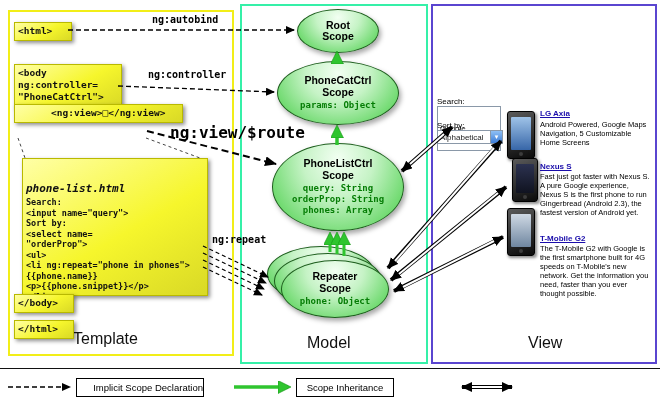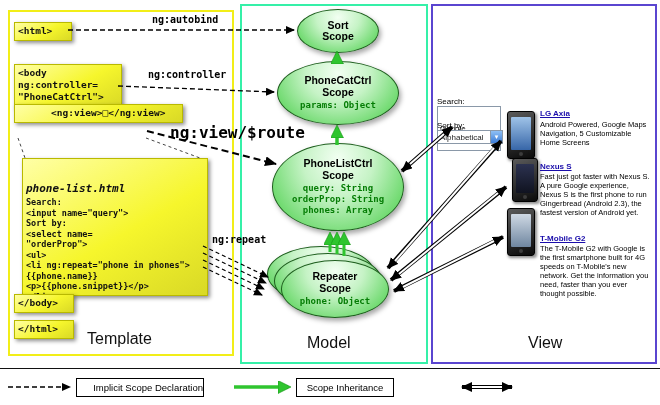--- a/index.html
+++ b/index.html
@@ -50,21 +50,21 @@
 </style>
 </head>
 <body>
 
 <div id="stage">
 
   <div class="panel" style="left:8px;top:10px;width:222px;height:342px;border:2px solid #f2ee18;"></div>
   <div class="panel" style="left:240px;top:4px;width:184px;height:356px;border:2px solid #35f0a8;"></div>
   <div class="panel" style="left:431px;top:4px;width:222px;height:356px;border:2px solid #5a45d0;"></div>
 
-  <div class="panel-label" style="left:80px;top:330px;margin-left:7px;">Template</div>
+  <div class="panel-label" style="left:66px;top:330px;margin-left:7px;">Template</div>
   <div class="panel-label" style="left:307px;top:334px;">Model</div>
   <div class="panel-label" style="left:528px;top:334px;">View</div>
 
   <div class="note" style="left:14px;top:22px;width:50px;height:13px;">&lt;html&gt;</div>
 
   <div class="note" style="left:14px;top:64px;width:100px;height:38px;">&lt;body
 ng:controller=
 "PhoneCatCtrl"&gt;</div>
 
   <div class="note" style="left:14px;top:104px;width:128px;height:13px;padding-left:36px;">&lt;ng:view&gt;□&lt;/ng:view&gt;</div>
@@ -86,21 +86,21 @@
   <div class="note" style="left:14px;top:294px;width:52px;height:13px;">&lt;/body&gt;</div>
 
   <div class="note" style="left:14px;top:320px;width:52px;height:13px;">&lt;/html&gt;</div>
 
   <div class="alabel" style="left:152px;top:14px;">ng:autobind</div>
   <div class="alabel" style="left:148px;top:69px;">ng:controller</div>
   <div class="alabel big" style="left:170px;top:123px;">ng:view/$route</div>
   <div class="alabel" style="left:212px;top:234px;">ng:repeat</div>
 
   <div class="ellipse" style="left:297px;top:9px;width:80px;height:42px;">
-    <div class="etitle">Sort
+    <div class="etitle">Root
 Scope</div>
   </div>
 
   <div class="ellipse" style="left:277px;top:61px;width:120px;height:62px;">
     <div class="etitle">PhoneCatCtrl
 Scope</div>
     <div class="eprops">params: Object</div>
   </div>
 
   <div class="ellipse" style="left:272px;top:143px;width:130px;height:86px;">

